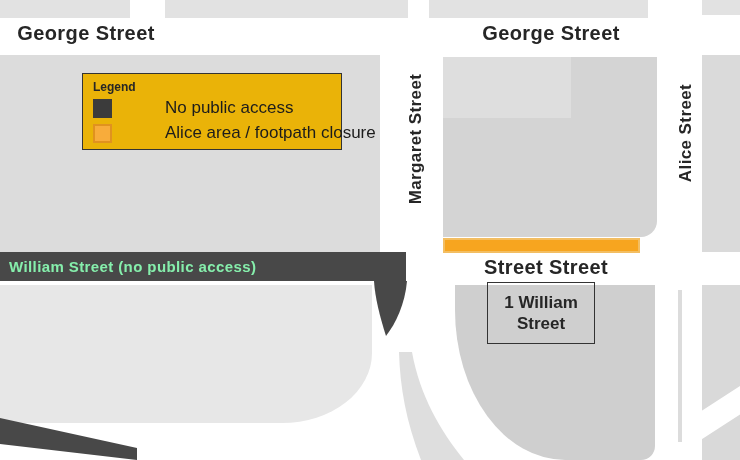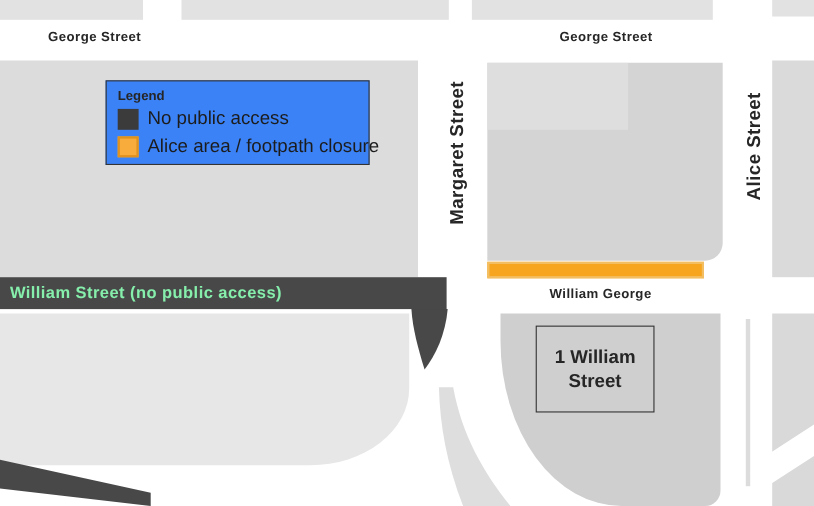--- a/index.html
+++ b/index.html
@@ -20,40 +20,40 @@
   .blk-right{left:702px;top:55px;width:38px;height:197px;background:#dadada;}
   .blk-bl{left:0;top:285px;width:372px;height:138px;background:#e7e7e7;
           border-bottom-right-radius:90px 70px;}
   .blk-bm{left:455px;top:285px;width:200px;height:175px;background:#cfcfcf;
           border-bottom-left-radius:110px 150px;border-bottom-right-radius:14px;}
   .blk-br{left:702px;top:285px;width:38px;height:175px;background:#d9d9d9;}
   .alice-divider{left:678px;top:290px;width:4px;height:152px;background:#dcdcdc;}
   .white-curve{left:676px;top:396px;width:104px;height:24px;background:#fff;
                border-radius:24px;transform:rotate(-33deg);}
   
-  .street-label{position:absolute;font-weight:700;font-size:12px;letter-spacing:.4px;
+  .street-label{position:absolute;font-weight:700;font-size:20px;letter-spacing:.4px;
                 white-space:nowrap;transform:translate(-50%,-50%);color:#262626;}
   .street-label.vert{font-size:17px;transform:translate(-50%,-50%) rotate(-90deg);}
   .label-80b{position:absolute;left:540px;top:217px;transform:translate(-50%,-50%);
              font-weight:700;font-size:17px;letter-spacing:.3px;white-space:nowrap;}
   .no-access-band{left:0;top:252px;width:406px;height:29px;background:#484848;
                   color:#86efac;font-weight:700;font-size:15px;letter-spacing:.4px;
                   line-height:29px;padding-left:9px;box-sizing:border-box;white-space:nowrap;}
   .work-bar{left:443px;top:238px;width:197px;height:15px;background:#F7A51F;
             border:2px solid #F3BE62;box-sizing:border-box;}
   
-  .legend{left:96px;top:73px;width:240px;height:77px;background:#3b82f6;
+  .legend{left:82px;top:73px;width:260px;height:77px;background:#eab308;
           border:1.5px solid #333;box-sizing:border-box;}
   .legend-title{font-size:12px;font-weight:700;margin:6px 0 2px 10px;}
   .legend-row{display:flex;align-items:center;gap:8px;margin:3px 0 3px 10px;}
   .swatch{width:19px;height:19px;box-sizing:border-box;flex:0 0 auto;}
   .swatch.orange{border:2px solid #E0921F;}
-  .legend-label{font-size:17px;color:#1c1c1c;line-height:22px;white-space:nowrap;}
+  .legend-label{font-size:17px;color:#1c1c1c;line-height:22px;white-space:nowrap;margin-left:45px;}
   
-  .w1-box{left:487px;top:296px;width:108px;height:79px;border:1.5px solid #333;
+  .w1-box{left:487px;top:282px;width:108px;height:62px;border:1.5px solid #333;
           box-sizing:border-box;display:flex;align-items:center;justify-content:center;
           text-align:center;font-weight:700;font-size:17px;line-height:1.25;}
   svg.curves{left:0;top:0;pointer-events:none;}
 </style>
 </head>
 <body>
 
 <div class="map">
 
   <div class="block blk-t1"></div>
@@ -79,21 +79,21 @@
   </svg>
 
   <div class="abs no-access-band" style="background-color: rgb(72, 72, 72);">William Street (no public access)</div>
 
   <div class="abs work-bar" style="background-color: rgb(247, 165, 31); border-color: rgb(243, 190, 98);"></div>
 
   <div class="street-label" style="left:86px;top:33px;">George Street</div>
   <div class="street-label" style="left:551px;top:33px;">George Street</div>
   <div class="street-label vert" style="left:416px;top:139px;">Margaret Street</div>
   <div class="street-label vert" style="left:686px;top:133px;">Alice Street</div>
-  <div class="street-label" style="left:546px;top:267px;">William George</div>
+  <div class="street-label" style="left:546px;top:267px;">Street Street</div>
 
   <div class="abs w1-box">
     <span>1 William Street</span>
   </div>
 
   <div class="abs legend">
     <div class="legend-title">Legend</div>
     <div class="legend-row">
       <span class="swatch" style="background-color: rgb(59, 59, 59);"></span>
       <span class="legend-label">No public access</span>

